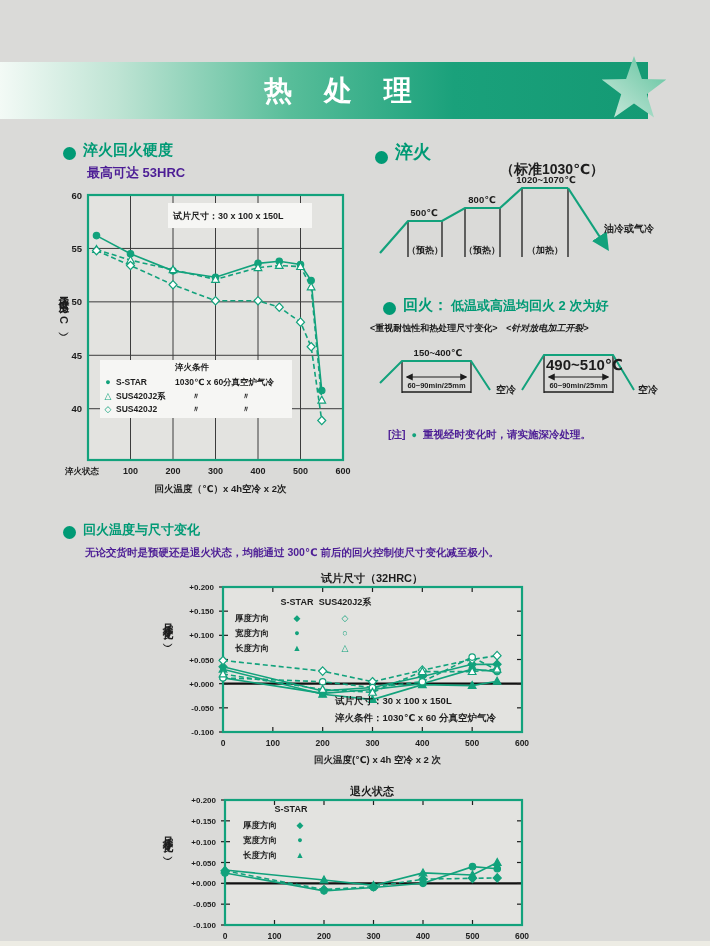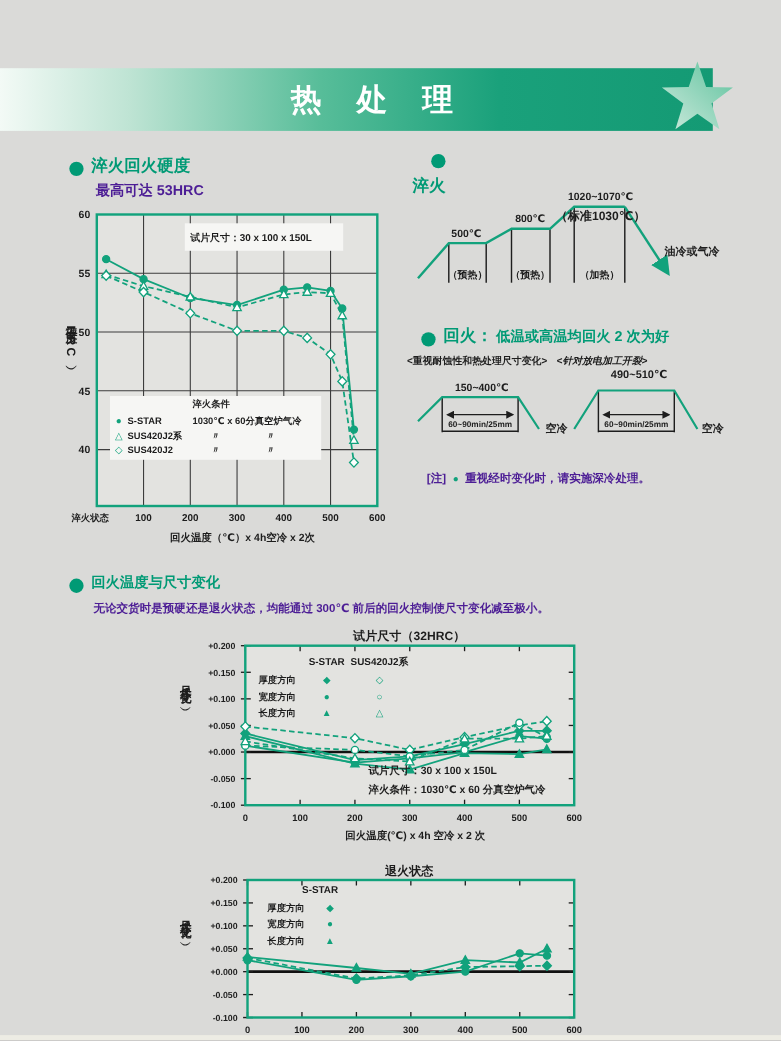--- a/index.html
+++ b/index.html
@@ -110,42 +110,42 @@
       <text x="61" y="211" text-anchor="start" font-size="8.5" font-weight="bold" fill="#1d1d1d" font-family="&quot;Liberation Sans&quot;,&quot;DejaVu Sans&quot;,sans-serif">SUS420J2系</text>
       <text x="53" y="224" text-anchor="middle" font-size="9" font-weight="bold" fill="#12a27c" font-family="&quot;Liberation Sans&quot;,&quot;DejaVu Sans&quot;,sans-serif">◇</text>
       <text x="61" y="224" text-anchor="start" font-size="8.5" font-weight="bold" fill="#1d1d1d" font-family="&quot;Liberation Sans&quot;,&quot;DejaVu Sans&quot;,sans-serif">SUS420J2</text>
       <text x="141" y="211" text-anchor="middle" font-size="8.5" font-weight="bold" fill="#1d1d1d" font-family="&quot;Liberation Sans&quot;,&quot;DejaVu Sans&quot;,sans-serif">〃</text>
       <text x="191" y="211" text-anchor="middle" font-size="8.5" font-weight="bold" fill="#1d1d1d" font-family="&quot;Liberation Sans&quot;,&quot;DejaVu Sans&quot;,sans-serif">〃</text>
       <text x="141" y="224" text-anchor="middle" font-size="8.5" font-weight="bold" fill="#1d1d1d" font-family="&quot;Liberation Sans&quot;,&quot;DejaVu Sans&quot;,sans-serif">〃</text>
       <text x="191" y="224" text-anchor="middle" font-size="8.5" font-weight="bold" fill="#1d1d1d" font-family="&quot;Liberation Sans&quot;,&quot;DejaVu Sans&quot;,sans-serif">〃</text>
     </svg>
   <div class="abs vlabel" style="left:58px;top:290px;font-size:11px;">硬度（HRC）</div>
 
-  <div class="abs h-green" style="left:375px;top:140px;font-size:15px;flex-direction:column;">
+  <div class="abs h-green" style="left:375px;top:140px;font-size:18px;">
     <span class="bullet"></span>
     <span>淬火</span>
   </div>
   <svg class="abs" style="left:370px;top:158px;" width="300" height="135">
     <defs>
       <marker id="ah" viewBox="0 0 10 10" refX="8" refY="5" markerWidth="8" markerHeight="8" orient="auto">
         <path d="M0,0 L10,5 L0,10 Z" fill="#12a27c"></path>
       </marker>
     </defs>
     <g stroke="#1d1d1d" stroke-width="1.3">
       <line x1="38" y1="63" x2="38" y2="99"></line>
         <line x1="72" y1="63" x2="72" y2="99"></line>
       <line x1="95" y1="50" x2="95" y2="99"></line>
         <line x1="130" y1="50" x2="130" y2="99"></line>
       <line x1="152" y1="30" x2="152" y2="99"></line>
         <line x1="198" y1="30" x2="198" y2="99"></line>
     </g>
     <polyline points="10,95 38,63 72,63 95,50 130,50 152,30 198,30" fill="none" stroke="#12a27c" stroke-width="2.2"></polyline>
     <line x1="198" y1="30" x2="237" y2="90" stroke="#12a27c" stroke-width="2.2" marker-end="url(#ah)"></line>
   </svg>
-  <div class="lbl ctr" style="left:500px;top:161px;width:92px;font-size:11px;margin-top:28px;">（标准1030℃）</div>
+  <div class="lbl ctr" style="left:500px;top:161px;width:92px;font-size:14px;">（标准1030℃）</div>
   <div class="lbl ctr" style="left:500px;top:174px;width:92px;font-size:9.5px;">1020~1070℃</div>
   <div class="lbl ctr" style="left:398px;top:207px;width:52px;font-size:9.5px;">500℃</div>
   <div class="lbl ctr" style="left:456px;top:194px;width:52px;font-size:9.5px;">800℃</div>
   <div class="lbl ctr" style="left:399px;top:244px;width:52px;font-size:9px;">（预热）</div>
   <div class="lbl ctr" style="left:456px;top:244px;width:52px;font-size:9px;">（预热）</div>
   <div class="lbl ctr" style="left:519px;top:244px;width:52px;font-size:9px;">（加热）</div>
   <div class="lbl" style="left:604px;top:222px;font-size:10px;">油冷或气冷</div>
 
   <div class="abs h-green" style="left:383px;top:296px;font-size:15px;">
     <span class="bullet"></span>
@@ -167,21 +167,21 @@
         <line x1="245" y1="22" x2="245" y2="60"></line>
       <line x1="34" y1="59" x2="103" y2="59"></line>
         <line x1="176" y1="59" x2="245" y2="59"></line>
     </g>
     <line x1="39" y1="44" x2="98" y2="44" stroke="#1d1d1d" stroke-width="1.2" marker-start="url(#ahb)" marker-end="url(#ahb)"></line>
     <line x1="181" y1="44" x2="240" y2="44" stroke="#1d1d1d" stroke-width="1.2" marker-start="url(#ahb)" marker-end="url(#ahb)"></line>
     <polyline points="12,50 34,28 103,28 122,57" fill="none" stroke="#12a27c" stroke-width="2"></polyline>
     <polyline points="154,57 176,22 245,22 266,57" fill="none" stroke="#12a27c" stroke-width="2"></polyline>
   </svg>
   <div class="lbl ctr" style="left:403px;top:347px;width:70px;font-size:9.5px;">150~400℃</div>
-  <div class="lbl ctr" style="left:546px;top:336px;width:70px;font-size:10px;">490~510℃</div>
+  <div class="lbl ctr" style="left:546px;top:356px;width:70px;font-size:15px;">490~510℃</div>
   <div class="lbl ctr" style="left:402px;top:381px;width:69px;font-size:7.5px;">60~90min/25mm</div>
   <div class="lbl ctr" style="left:544px;top:381px;width:69px;font-size:7.5px;">60~90min/25mm</div>
   <div class="lbl" style="left:496px;top:383px;font-size:10px;">空冷</div>
   <div class="lbl" style="left:638px;top:383px;font-size:10px;">空冷</div>
   <div class="abs" style="left:388px;top:428px;font-size:10.5px;display:flex;gap:6px;align-items:center;">
     <span class="dk">[注]</span>
     <span style="color:#12a27c;font-size:9px;">●</span>
     <span class="dk">重视经时变化时，请实施深冷处理。</span>
   </div>
 

